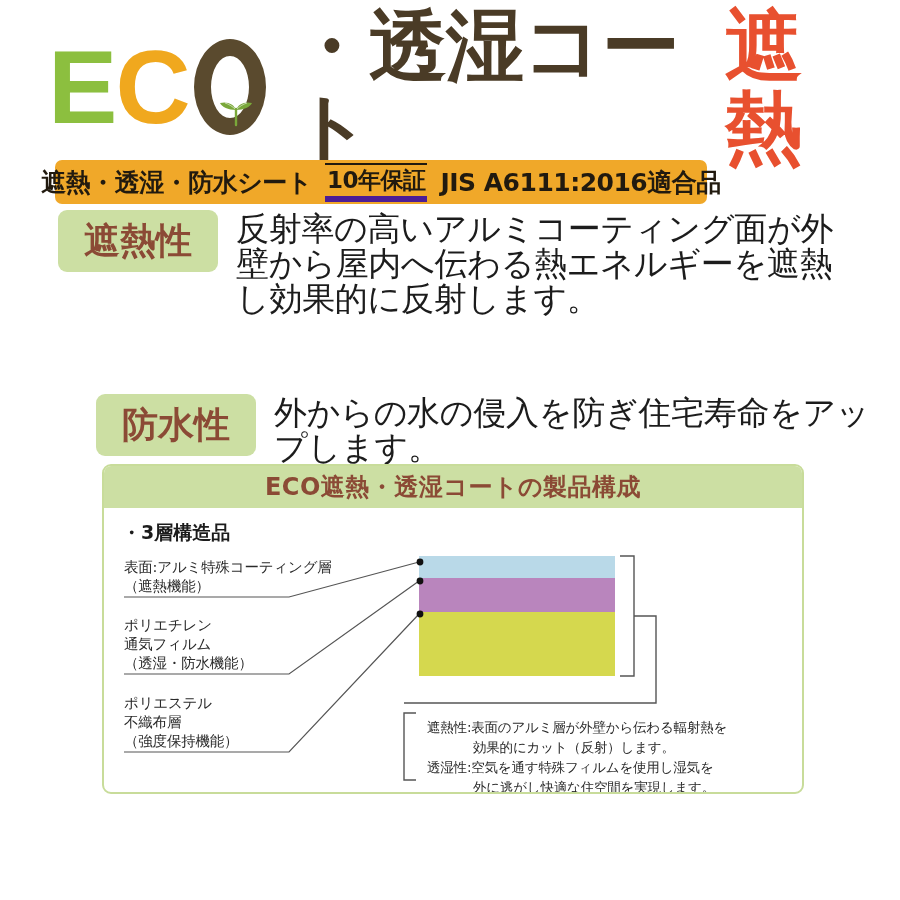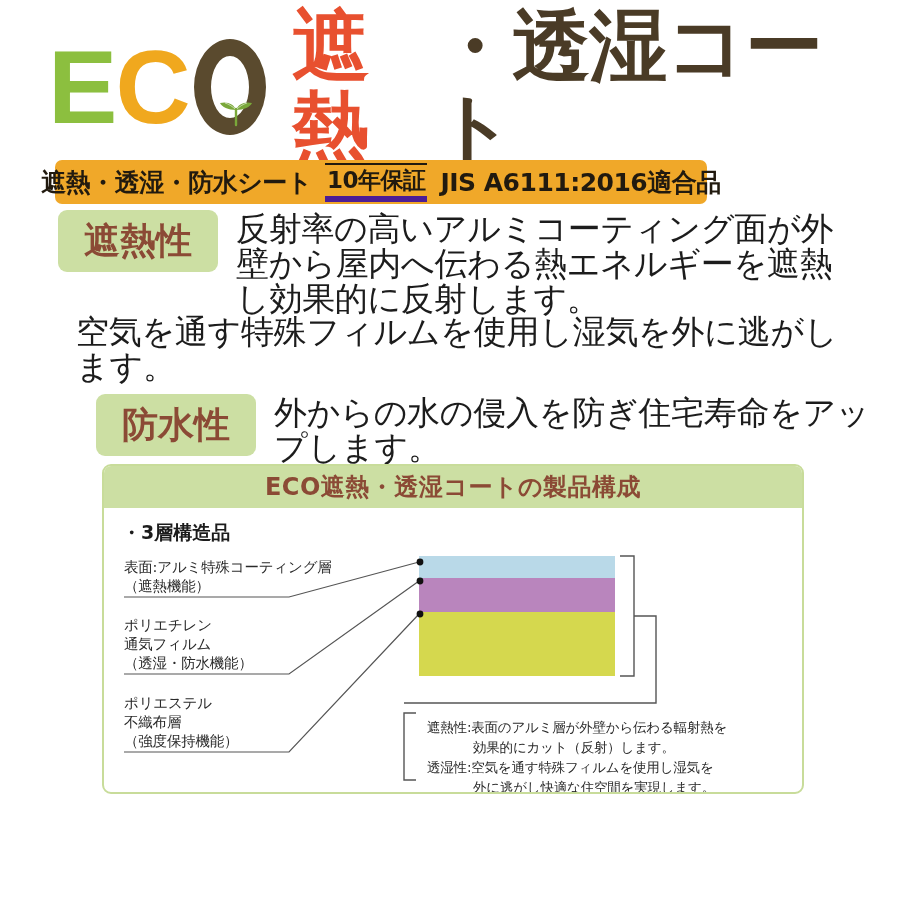--- a/index.html
+++ b/index.html
@@ -253,39 +253,38 @@
     <span id="eco-o-wrap">
       <span id="eco-o-ring"></span>
       <svg id="eco-sprout" viewBox="0 0 40 36">
         <path d="M20 34 L20 18" stroke="#7aa83a" stroke-width="2.4" fill="none" stroke-linecap="round"></path>
         <path d="M20 19 C12 19 6 16 4 12 C11 10 18 13 20 19 Z" fill="#7aa83a"></path>
         <path d="M20 19 C28 19 34 16 36 12 C29 10 22 13 20 19 Z" fill="#7aa83a"></path>
         <path d="M9 12 C13 13 17 16 19 18" stroke="#ffffff" stroke-width="1" fill="none" opacity="0.55"></path>
         <path d="M31 12 C27 13 23 16 21 18" stroke="#ffffff" stroke-width="1" fill="none" opacity="0.55"></path>
       </svg>
     </span>
+    <span class="title-jp" id="title-brown">・透湿コート</span>
     <span class="title-jp" id="title-red">遮熱</span>
-    <span class="title-jp" id="title-brown">・透湿コート</span>
   </div>
 
   <div id="banner">
     <div id="banner-inner">
       <span>遮熱・透湿・防水シート</span>
       <span id="banner-warranty">10年保証</span>
       <span id="banner-jis">JIS A6111:2016適合品</span>
     </div>
   </div>
 
   <div class="feature-row" id="feature-0">
     <div class="feature-badge">遮熱性</div>
     <div class="feature-desc">反射率の高いアルミコーティング面が外壁から屋内へ伝わる熱エネルギーを遮熱し効果的に反射します。</div>
   </div>
 
   <div class="feature-row" id="feature-1">
-    <div class="feature-desc">空気を通す特殊フィルムを使用し湿気を外に逃がします。</div>
   </div>
 
   <div class="feature-row" id="feature-2">
     <div class="feature-badge">防水性</div>
     <div class="feature-desc">外からの水の侵入を防ぎ住宅寿命をアップします。</div>
   </div>
 
   <div id="panel">
     <div id="panel-header">ECO遮熱・透湿コートの製品構成</div>
 

